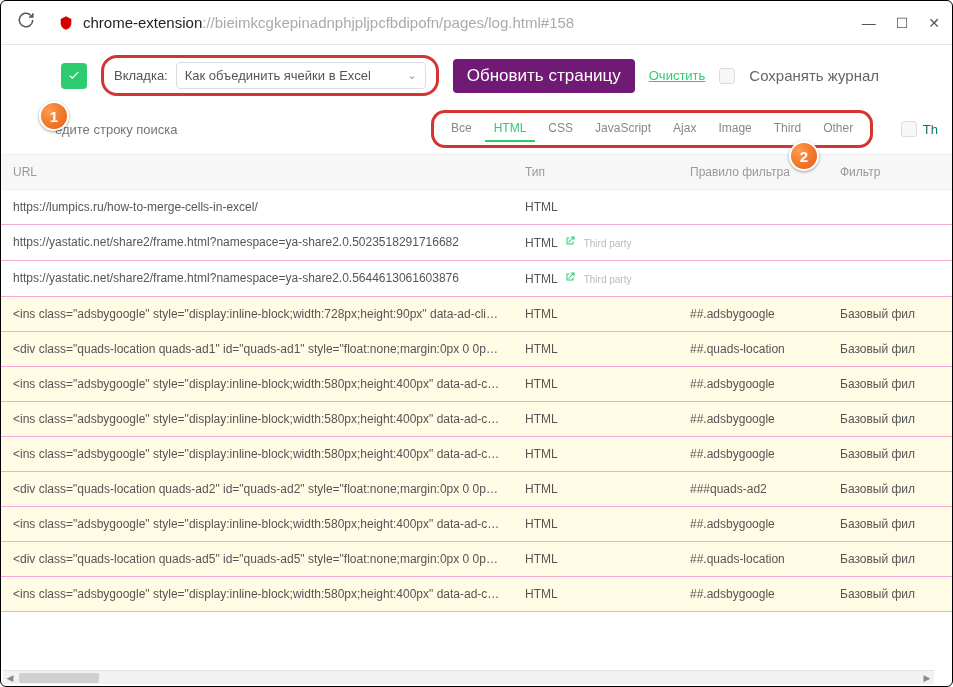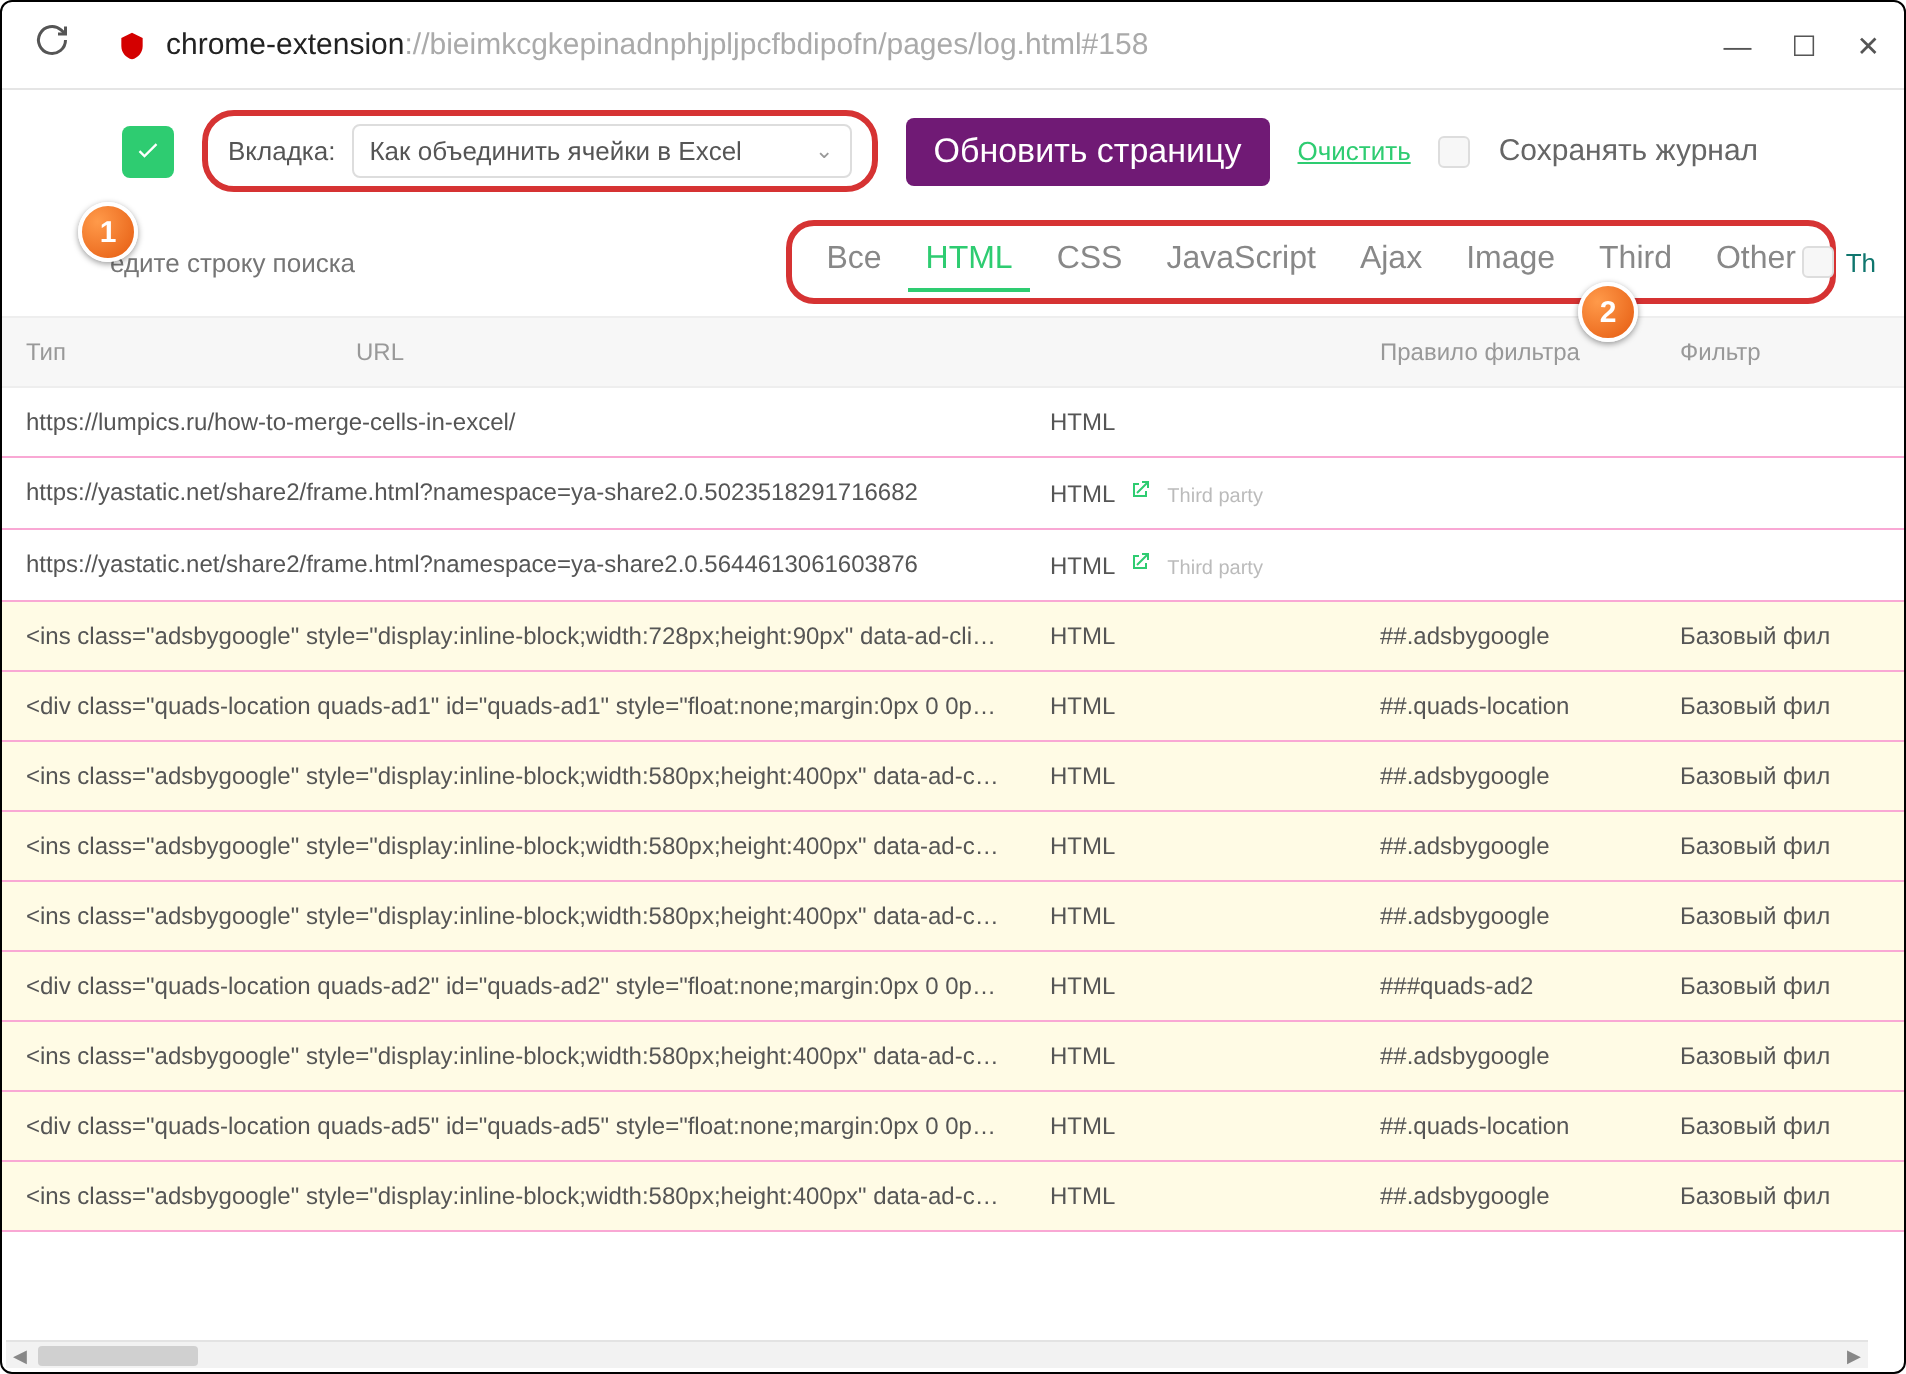--- a/index.html
+++ b/index.html
@@ -146,21 +146,21 @@
     border: 3px solid #d63333;
     border-radius: 14px;
     padding: 3px 8px;
     gap: 4px;
     position: relative;
     margin-left: 20px;
   }
   .type-tab {
     padding: 5px 9px;
     color:#888;
-    font-size:16px;
+    font-size:12px;
     cursor:pointer;
     border-bottom: 2px solid transparent;
   }
   .type-tab.active { color:#2ecc71; border-bottom:2px solid #2ecc71; }
 
   .chk-right {
     position:absolute;
     right: 14px;
     display:flex;
     align-items:center;
@@ -311,22 +311,22 @@
       <span class="type-tab">Third</span>
       <span class="type-tab">Other</span>
     </div>
   <div class="chk-right">
     <span class="chk"></span>
     <span>Th</span>
   </div>
 </div>
 
 <div class="table-head">
+  <div class="col col-url">URL</div>
   <div class="col col-type">Тип</div>
-  <div class="col col-url">URL</div>
   <div class="col col-rule">Правило фильтра</div>
   <div class="col col-filter">Фильтр</div>
 </div>
 
 <div class="rows" id="rows">
     <div class="row">
       <div class="col col-url">https://lumpics.ru/how-to-merge-cells-in-excel/</div>
       <div class="col col-type">HTML</div>
       <div class="col col-rule"></div>
       <div class="col col-filter"></div>

